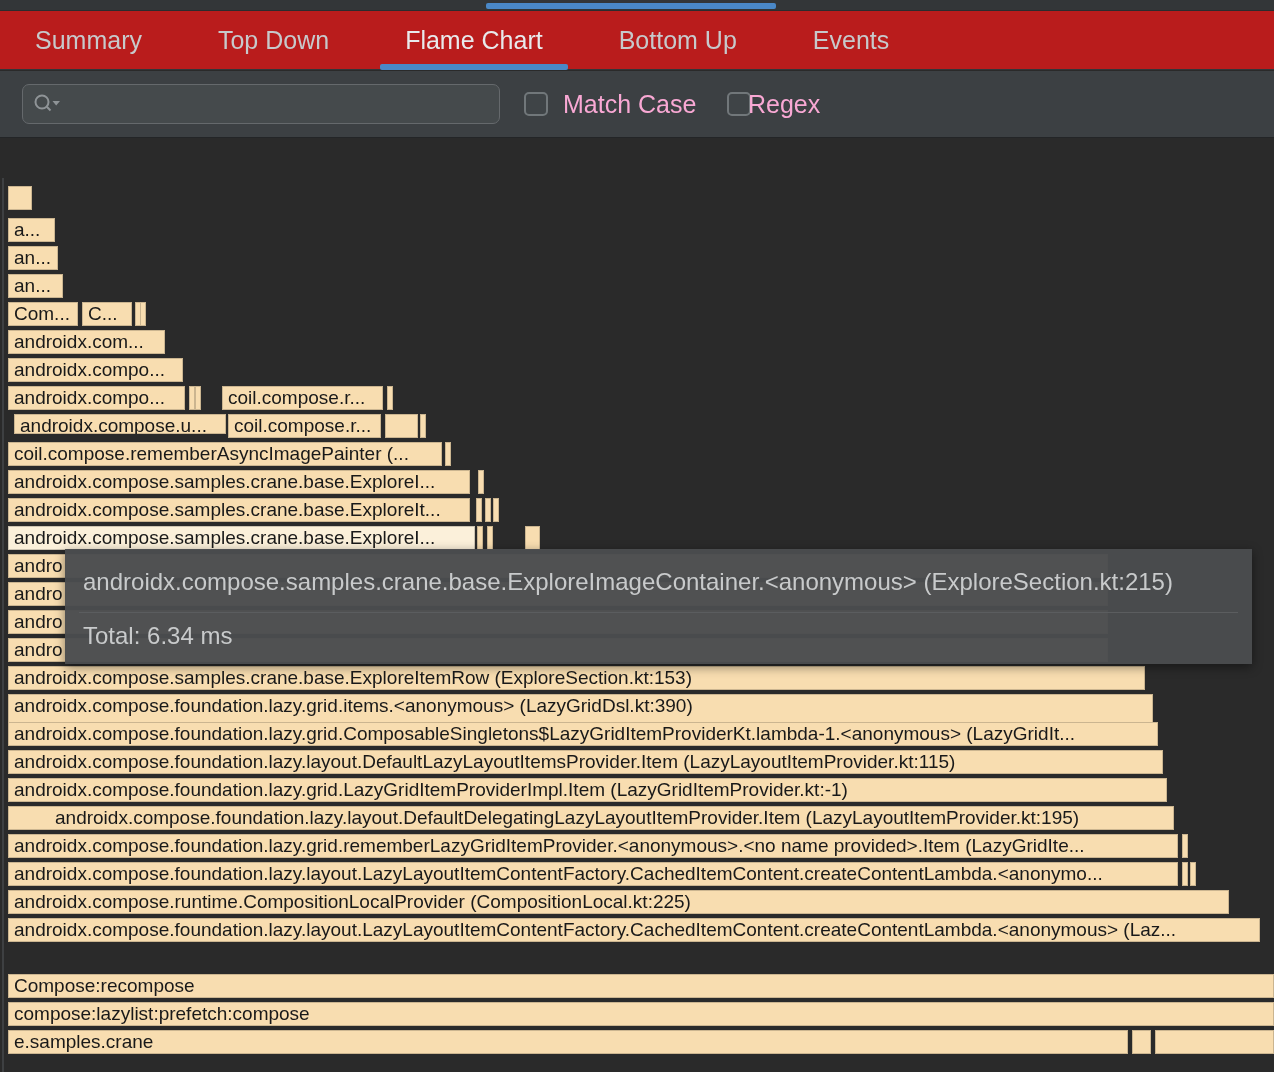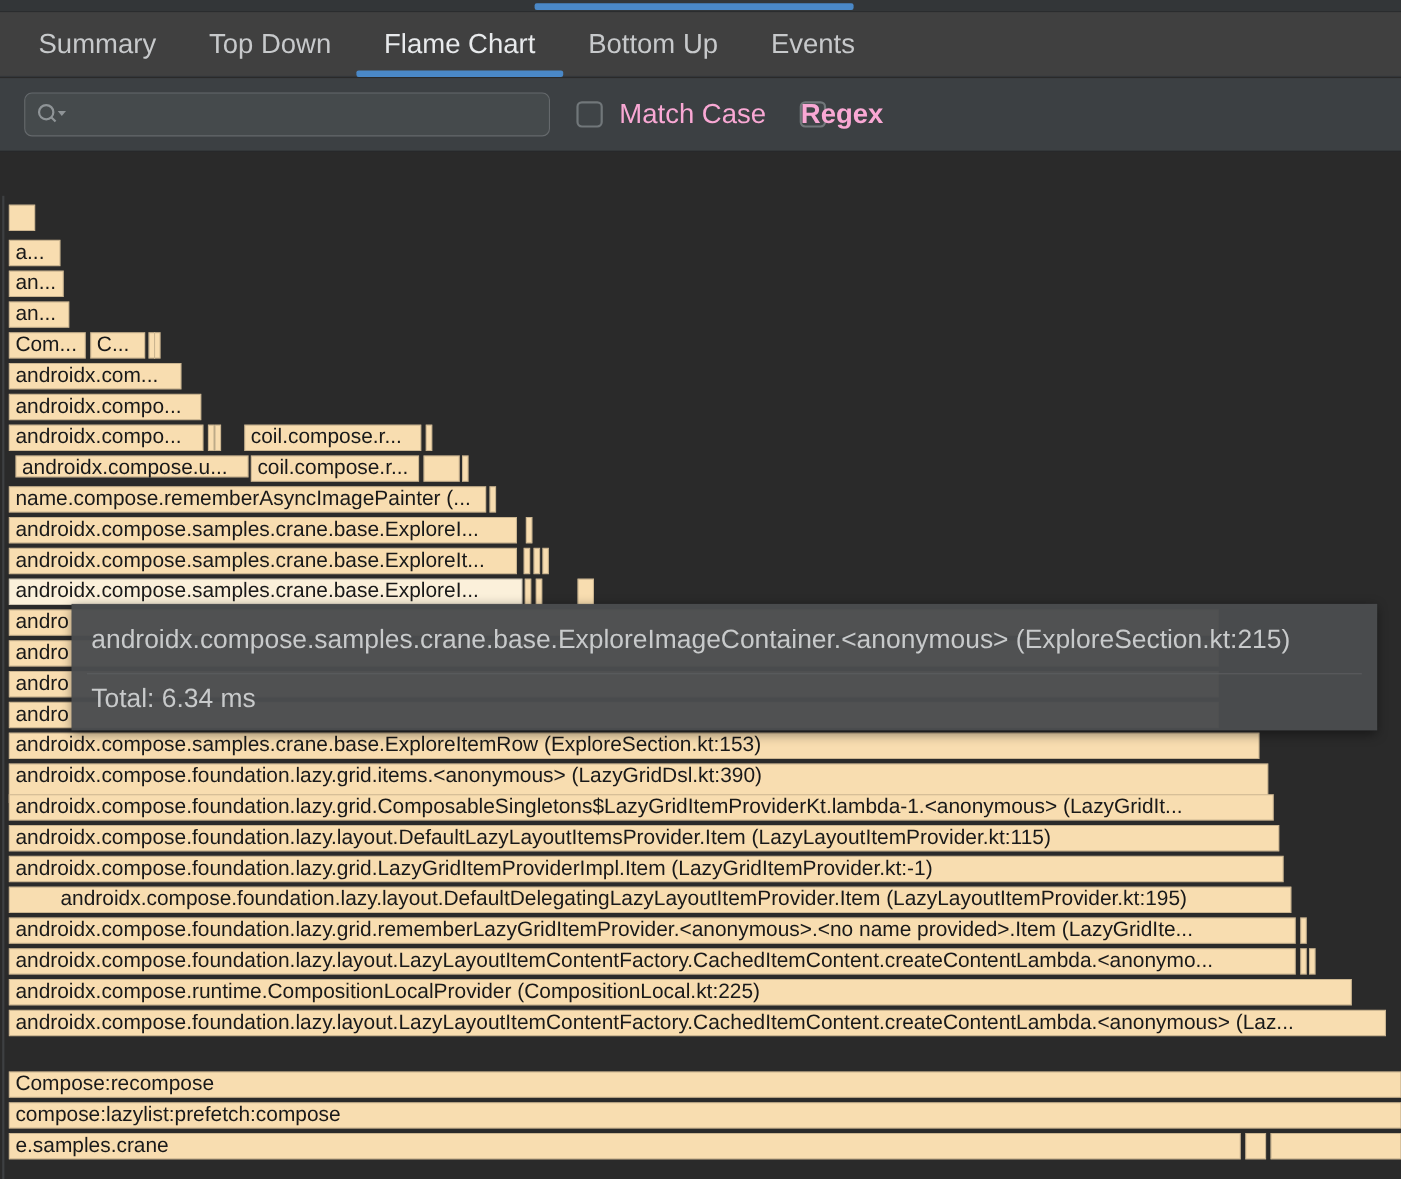--- a/index.html
+++ b/index.html
@@ -4,41 +4,41 @@
 <style>
   html,body{margin:0;padding:0;background:#2a2a2a;}
   body{width:1274px;height:1072px;position:relative;overflow:hidden;
        font-family:"Liberation Sans",sans-serif;-webkit-font-smoothing:antialiased;}
 
   
   #top-strip{position:absolute;left:0;top:0;width:1274px;height:10px;background:#333638;
              border-bottom:1px solid #2a2c2e;}
   #top-strip .accent{position:absolute;top:3px;height:6px;border-radius:2px;}
 
-  #tabbar{position:absolute;left:0;top:11px;width:1274px;height:59px;background:#404040;
-          display:flex;align-items:center;padding-left:35px;gap:48px;box-sizing:border-box;
+  #tabbar{position:absolute;left:0;top:11px;width:1274px;height:59px;background:#b91c1c;
+          display:flex;align-items:center;padding-left:35px;gap:76px;box-sizing:border-box;
           border-bottom:1px solid #333639;}
   .tab{position:relative;height:59px;line-height:59px;font-size:25px;color:#c7c9cb;cursor:default;}
   .tab.active{color:#e8eaec;}
   .tab.active::after{content:"";position:absolute;left:-25px;right:-25px;bottom:0;height:6px;
                      background:var(--accent,#4a88c7);border-radius:2px;}
 
   #searchbar{position:absolute;left:0;top:71px;width:1274px;height:66px;background:#3c4043;
              border-bottom:1px solid #232527;}
   #search-box{position:absolute;left:22px;top:13px;width:478px;height:40px;background:#454a4c;
               border:1.5px solid #65696c;border-radius:7px;box-sizing:border-box;
               display:flex;align-items:center;}
   #search-box input{background:transparent;border:none;outline:none;color:#e0e2e4;
                     font-size:22px;flex:1;padding:0 10px 0 6px;font-family:inherit;}
   .search-icon-wrap{padding-left:10px;display:flex;align-items:center;}
   .cb{position:absolute;top:21px;width:24px;height:24px;background:#3f4447;
       border:2px solid #71777a;border-radius:5px;box-sizing:border-box;}
   .cb-label{position:absolute;top:0;height:66px;line-height:66px;font-size:25px;color:#f9a8d4;}
   #cb-match{left:524px;} #lbl-match{left:563px;}
-  #cb-regex{left:727px;} #lbl-regex{left:728px;font-weight:bold;}
+  #cb-regex{left:727px;} #lbl-regex{left:748px;}
 
   
   #flame-chart{position:absolute;left:0;top:138px;width:1274px;height:934px;background:#2a2a2a;}
   #left-rail{position:absolute;left:2px;top:40px;bottom:0;width:2px;background:#3e4042;}
   .bar{position:absolute;height:24px;line-height:24px;background:var(--bar-fill,#f8ddb0);
        color:#191919;font-size:19px;white-space:nowrap;overflow:hidden;
        padding-left:6px;box-sizing:border-box;
        box-shadow:inset 0 0 0 1px rgba(0,0,0,0.18);cursor:default;}
   .bar.hl{background:var(--bar-hl,#fbf0da);}
 
@@ -97,21 +97,21 @@
     <div class="bar" style="left: 8px; top: 220px; width: 175px; height: 24px;">androidx.compo...</div>
     <div class="bar" style="left: 8px; top: 248px; width: 177px; height: 24px;">androidx.compo...</div>
     <div class="bar" style="left: 189px; top: 248px; width: 4px; height: 24px;"></div>
     <div class="bar" style="left: 195px; top: 248px; width: 2px; height: 24px;"></div>
     <div class="bar" style="left: 222px; top: 248px; width: 161px; height: 24px;">coil.compose.r...</div>
     <div class="bar" style="left: 387px; top: 248px; width: 3px; height: 24px;"></div>
     <div class="bar" style="left: 14px; top: 276px; width: 212px; height: 20px;">androidx.compose.u...</div>
     <div class="bar" style="left: 228px; top: 276px; width: 153px; height: 24px;">coil.compose.r...</div>
     <div class="bar" style="left: 385px; top: 276px; width: 33px; height: 24px;"></div>
     <div class="bar" style="left: 420px; top: 276px; width: 3px; height: 24px;"></div>
-    <div class="bar" style="left: 8px; top: 304px; width: 434px; height: 24px;">name.compose.rememberAsyncImagePainter (...</div>
+    <div class="bar" style="left: 8px; top: 304px; width: 434px; height: 24px;">coil.compose.rememberAsyncImagePainter (...</div>
     <div class="bar" style="left: 445px; top: 304px; width: 3px; height: 24px;"></div>
     <div class="bar" style="left: 8px; top: 332px; width: 462px; height: 24px;">androidx.compose.samples.crane.base.ExploreI...</div>
     <div class="bar" style="left: 478px; top: 332px; width: 3px; height: 24px;"></div>
     <div class="bar" style="left: 8px; top: 360px; width: 462px; height: 24px;">androidx.compose.samples.crane.base.ExploreIt...</div>
     <div class="bar" style="left: 476px; top: 360px; width: 4px; height: 24px;"></div>
     <div class="bar" style="left: 485px; top: 360px; width: 2px; height: 24px;"></div>
     <div class="bar" style="left: 493px; top: 360px; width: 2px; height: 24px;"></div>
     <div class="bar hl" style="left: 8px; top: 388px; width: 467px; height: 24px;">androidx.compose.samples.crane.base.ExploreI...</div>
     <div class="bar" style="left: 477px; top: 388px; width: 5px; height: 24px;"></div>
     <div class="bar" style="left: 487px; top: 388px; width: 6px; height: 24px;"></div>

